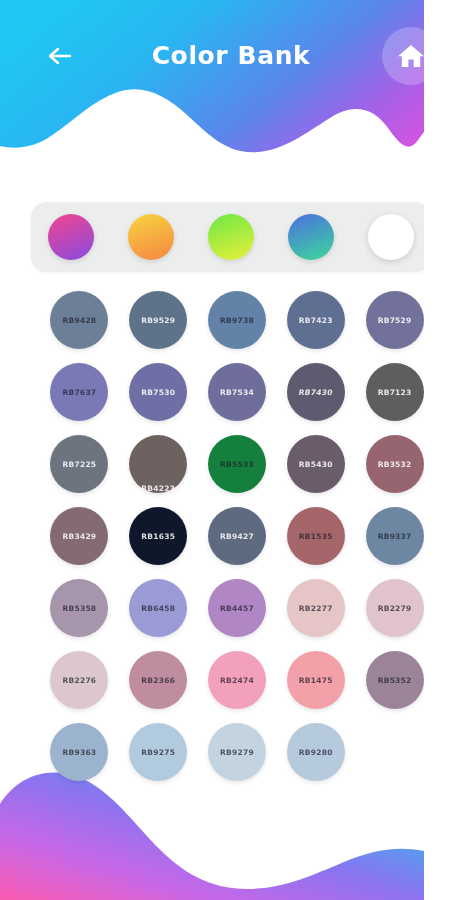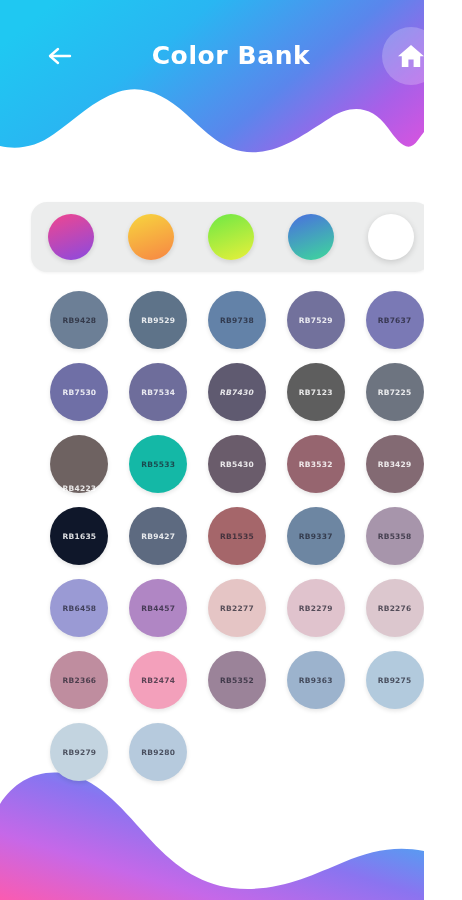--- a/index.html
+++ b/index.html
@@ -219,20 +219,23 @@
   <div class="color-grid">
       <div class="swatch" style="background: rgb(108, 127, 150);">
         <span class="swatch-label">RB9428</span>
       </div>
       <div class="swatch light-txt" style="background: rgb(94, 115, 137);">
         <span class="swatch-label">RB9529</span>
       </div>
       <div class="swatch" style="background: rgb(99, 130, 168);">
         <span class="swatch-label">RB9738</span>
       </div>
+      <div class="swatch light-txt" style="background: rgb(95, 111, 146);">
+        <span class="swatch-label">RB7423</span>
+      </div>
       <div class="swatch light-txt" style="background: rgb(114, 113, 156);">
         <span class="swatch-label">RB7529</span>
       </div>
       <div class="swatch" style="background: rgb(122, 121, 181);">
         <span class="swatch-label">RB7637</span>
       </div>
       <div class="swatch light-txt" style="background: rgb(111, 111, 166);">
         <span class="swatch-label">RB7530</span>
       </div>
       <div class="swatch light-txt" style="background: rgb(110, 109, 155);">
@@ -243,21 +246,21 @@
       </div>
       <div class="swatch light-txt" style="background: rgb(94, 94, 94);">
         <span class="swatch-label">RB7123</span>
       </div>
       <div class="swatch light-txt" style="background: rgb(109, 116, 128);">
         <span class="swatch-label">RB7225</span>
       </div>
       <div class="swatch light-txt" style="background: rgb(110, 98, 97); align-items: flex-end;">
         <span class="swatch-label">RB4223</span>
       </div>
-      <div class="swatch" style="background: #14b8a6;">
+      <div class="swatch" style="background: #15803d;">
         <span class="swatch-label">RB5533</span>
       </div>
       <div class="swatch light-txt" style="background: rgb(106, 92, 107);">
         <span class="swatch-label">RB5430</span>
       </div>
       <div class="swatch light-txt" style="background: rgb(150, 101, 111);">
         <span class="swatch-label">RB3532</span>
       </div>
       <div class="swatch light-txt" style="background: rgb(131, 106, 115);">
         <span class="swatch-label">RB3429</span>
@@ -290,20 +293,23 @@
         <span class="swatch-label">RB2279</span>
       </div>
       <div class="swatch" style="background: rgb(220, 199, 206);">
         <span class="swatch-label">RB2276</span>
       </div>
       <div class="swatch" style="background: rgb(191, 141, 159);">
         <span class="swatch-label">RB2366</span>
       </div>
       <div class="swatch" style="background: rgb(243, 160, 187);">
         <span class="swatch-label">RB2474</span>
+      </div>
+      <div class="swatch" style="background: rgb(244, 160, 168);">
+        <span class="swatch-label">RB1475</span>
       </div>
       <div class="swatch" style="background: rgb(155, 131, 153);">
         <span class="swatch-label">RB5352</span>
       </div>
       <div class="swatch" style="background: rgb(156, 179, 205);">
         <span class="swatch-label">RB9363</span>
       </div>
       <div class="swatch" style="background: rgb(178, 202, 221);">
         <span class="swatch-label">RB9275</span>
       </div>

